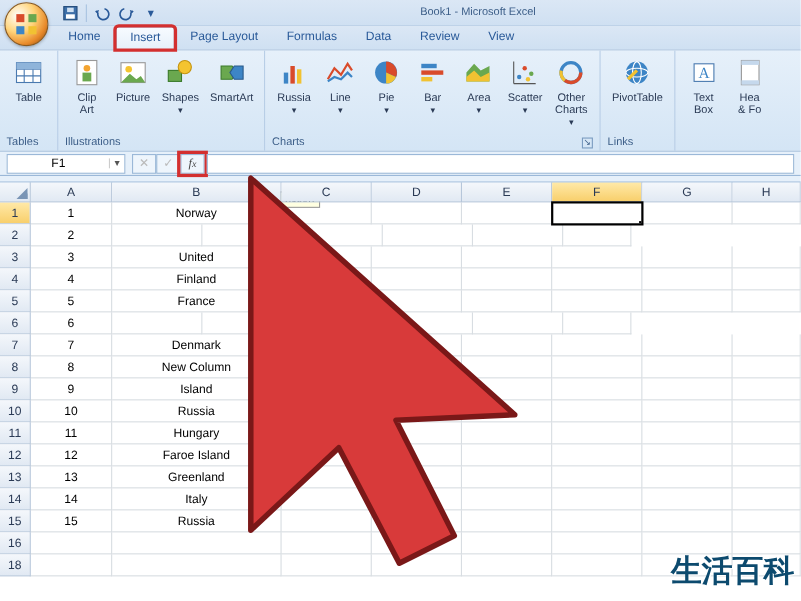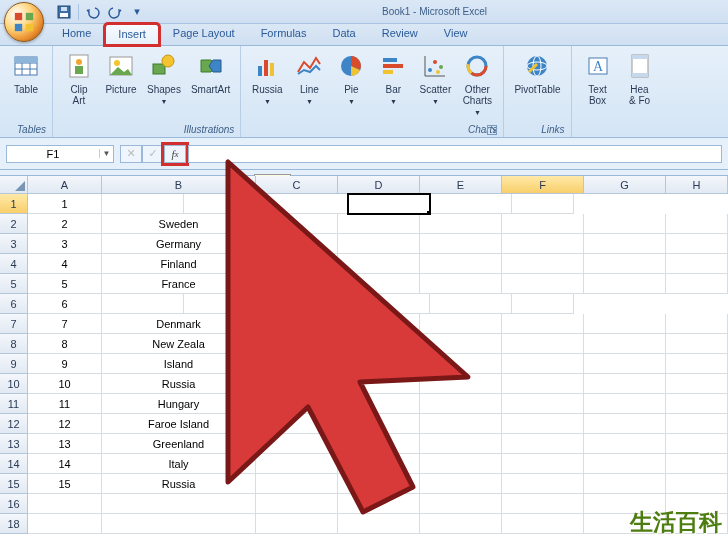--- a/index.html
+++ b/index.html
@@ -17,29 +17,29 @@
   
   .tabs { height: 22px; background: linear-gradient(#dbe7f5,#cfe0f2); display:flex; padding-left: 50px; gap: 2px; border-bottom: 1px solid #9bb8d8; }
   .tab { padding: 3px 12px; color: #2a5a99; cursor: pointer; border-radius: 3px 3px 0 0; }
   .tab.active { background: linear-gradient(#f7fbff,#e6f0fa); border: 1px solid #9bb8d8; border-bottom: none; }
   .tab-highlight { outline: 3px solid #d32f2f; outline-offset: -1px; }
 
   
   .ribbon { height: 92px; background: linear-gradient(#e6f0fa,#d4e5f5); display:flex; border-bottom: 1px solid #9bb8d8; }
   .group { border-right: 1px solid #b8cee6; padding: 2px 6px 1px 6px; display:flex; flex-direction:column; }
   .group-buttons { flex:1; display:flex; align-items:flex-start; gap:2px; }
-  .group-label { text-align:right; font-size:10px; color:#3c5e88; padding: 1px 0; position: relative; font-style: italic; }
+  .group-label { text-align:left; font-size:10px; color:#3c5e88; padding: 1px 0; position: relative; }
   .group-label .dlg { position:absolute; right:0; bottom:1px; width:10px; height:10px; border:1px solid #7a9bc0; font-size:8px; line-height:8px; color:#3c5e88; }
   .rbtn { display:flex; flex-direction:column; align-items:center; padding: 2px 4px; cursor:pointer; border-radius:3px; }
   .rbtn-icon { width:32px; height:32px; display:flex; align-items:center; justify-content:center; }
   .rbtn-label { font-size:10px; color:#2a3a55; text-align:center; line-height:11px; margin-top:2px; }
   .dd-arrow { font-size:7px; color:#2a3a55; }
 
   
-  .fbar-row { height: 32px; background:#e6f0fa; border-bottom:1px solid #9bb8d8; display:flex; align-items:center; }
+  .fbar-row { height: 22px; background:#e6f0fa; border-bottom:1px solid #9bb8d8; display:flex; align-items:center; }
   .namebox { width:108px; height:18px; margin-left:6px; background:#fff; border:1px solid #9bb8d8; display:flex; align-items:center; }
   .namebox-text { flex:1; text-align:center; font-size:11px; }
   .namebox-dd { width:14px; text-align:center; color:#555; font-size:8px; border-left:1px solid #ccc; }
   .fbar-btns { display:flex; margin-left:6px; }
   .fbar-btn { width:22px; height:18px; border:1px solid #9bb8d8; background:#eef5fc; display:flex; align-items:center; justify-content:center; color:#777; font-size:11px; }
   .fx-btn { font-style:italic; font-family: "Times New Roman", serif; color:#444; }
   .fx-highlight { outline: 3px solid #d32f2f; outline-offset: 0; }
   .formula-input { flex:1; height:18px; margin-left:2px; margin-right:6px; background:#fff; border:1px solid #9bb8d8; }
   .tooltip { position:absolute; background:#ffffe1; border:1px solid #999; padding:1px 4px; font-size:10px; left:254px; top:174px; }
 
@@ -62,21 +62,21 @@
   .active-cell::after { content:""; position:absolute; right:-3px; bottom:-3px; width:5px; height:5px; background:#000; }
 
   
   .cA { width:74px; } .cB { width:154px; } .cC { width:82px; } .cD { width:82px; } .cE { width:82px; } .cF { width:82px; } .cG { width:82px; } .cH { width:62px; }
 
   
   .big-cursor { position:absolute; left:218px; top:152px; z-index:50; pointer-events:none; }
 
   
   .watermark { position:absolute; right:6px; bottom:8px; text-align:right; }
-  .wm1 { font-family: "SimHei","Microsoft YaHei",sans-serif; font-size:23px; font-weight:bold; color:#4d7c0f; text-shadow:1px 1px 0 #fff; }
+  .wm1 { font-family: "SimHei","Microsoft YaHei",sans-serif; font-size:28px; font-weight:bold; color:#0c4a6e; text-shadow:1px 1px 0 #fff; }
   .wm2 { font-size:13px; color:#4a9a2f; letter-spacing:1px; }
 </style>
 </head>
 <body>
 
 <div class="titlebar">
   <div class="office-btn">
     <svg class="office-logo" viewBox="0 0 24 24">
         <rect x="2" y="2" width="8" height="8" fill="#d94b2b"></rect>
         <rect x="14" y="2" width="8" height="8" fill="#6aa84f"></rect>
@@ -223,20 +223,29 @@
               <rect x="4" y="6" width="14" height="4" fill="#3d85c6"></rect>
               <rect x="4" y="12" width="20" height="4" fill="#d94b2b"></rect>
               <rect x="4" y="18" width="10" height="4" fill="#f1c232"></rect>
             </svg>
           </div>
         <div class="rbtn-label"><span>Bar</span><br><span class="dd-arrow">▼</span></div>
       </div>
       <div class="rbtn">
         <div class="rbtn-icon">
             <svg width="28" height="28" viewBox="0 0 28 28">
+              <path d="M3 22 L3 14 L10 6 L16 12 L24 8 L24 22 z" fill="#6aa84f"></path>
+              <path d="M3 22 L3 18 L10 12 L16 18 L24 14 L24 22 z" fill="#f1c232"></path>
+            </svg>
+          </div>
+        <div class="rbtn-label"><span>Area</span><br><span class="dd-arrow">▼</span></div>
+      </div>
+      <div class="rbtn">
+        <div class="rbtn-icon">
+            <svg width="28" height="28" viewBox="0 0 28 28">
               <line x1="4" y1="4" x2="4" y2="24" stroke="#555"></line>
               <line x1="4" y1="24" x2="24" y2="24" stroke="#555"></line>
               <circle cx="9" cy="18" r="2" fill="#3d85c6"></circle>
               <circle cx="14" cy="10" r="2" fill="#d94b2b"></circle>
               <circle cx="20" cy="15" r="2" fill="#6aa84f"></circle>
               <circle cx="17" cy="20" r="2" fill="#f1c232"></circle>
             </svg>
           </div>
         <div class="rbtn-label"><span>Scatter</span><br><span class="dd-arrow">▼</span></div>
       </div>
@@ -325,42 +334,42 @@
     <div class="ch cD">D</div>
     <div class="ch cE">E</div>
     <div class="ch cF active">F</div>
     <div class="ch cG">G</div>
     <div class="ch cH">H</div>
   </div>
   <div class="rows" id="rows-container">
       <div class="row">
         <div class="rh" style="background: linear-gradient(rgb(255, 233, 168), rgb(248, 207, 107));">1</div>
         <div class="cell cA center">1</div>
+        <div class="cell cB center">Norway</div>
         <div class="cell cC center"></div>
         <div class="cell cD center"></div>
         <div class="cell cE center"></div>
         <div class="cell cF center active-cell"></div>
         <div class="cell cG center"></div>
         <div class="cell cH center"></div>
       </div>
       <div class="row">
         <div class="rh">2</div>
         <div class="cell cA center">2</div>
-        <div class="cell cB center">Sweden</div>
         <div class="cell cC center"></div>
         <div class="cell cD center"></div>
         <div class="cell cE center"></div>
         <div class="cell cF center"></div>
         <div class="cell cG center"></div>
         <div class="cell cH center"></div>
       </div>
       <div class="row">
         <div class="rh">3</div>
         <div class="cell cA center">3</div>
-        <div class="cell cB center">Germany</div>
+        <div class="cell cB center">United</div>
         <div class="cell cC center"></div>
         <div class="cell cD center"></div>
         <div class="cell cE center"></div>
         <div class="cell cF center"></div>
         <div class="cell cG center"></div>
         <div class="cell cH center"></div>
       </div>
       <div class="row">
         <div class="rh">4</div>
         <div class="cell cA center">4</div>
@@ -400,21 +409,21 @@
         <div class="cell cC center"></div>
         <div class="cell cD center"></div>
         <div class="cell cE center"></div>
         <div class="cell cF center"></div>
         <div class="cell cG center"></div>
         <div class="cell cH center"></div>
       </div>
       <div class="row">
         <div class="rh">8</div>
         <div class="cell cA center">8</div>
-        <div class="cell cB center">New Zeala</div>
+        <div class="cell cB center">New Column</div>
         <div class="cell cC center"></div>
         <div class="cell cD center"></div>
         <div class="cell cE center"></div>
         <div class="cell cF center"></div>
         <div class="cell cG center"></div>
         <div class="cell cH center"></div>
       </div>
       <div class="row">
         <div class="rh">9</div>
         <div class="cell cA center">9</div>

